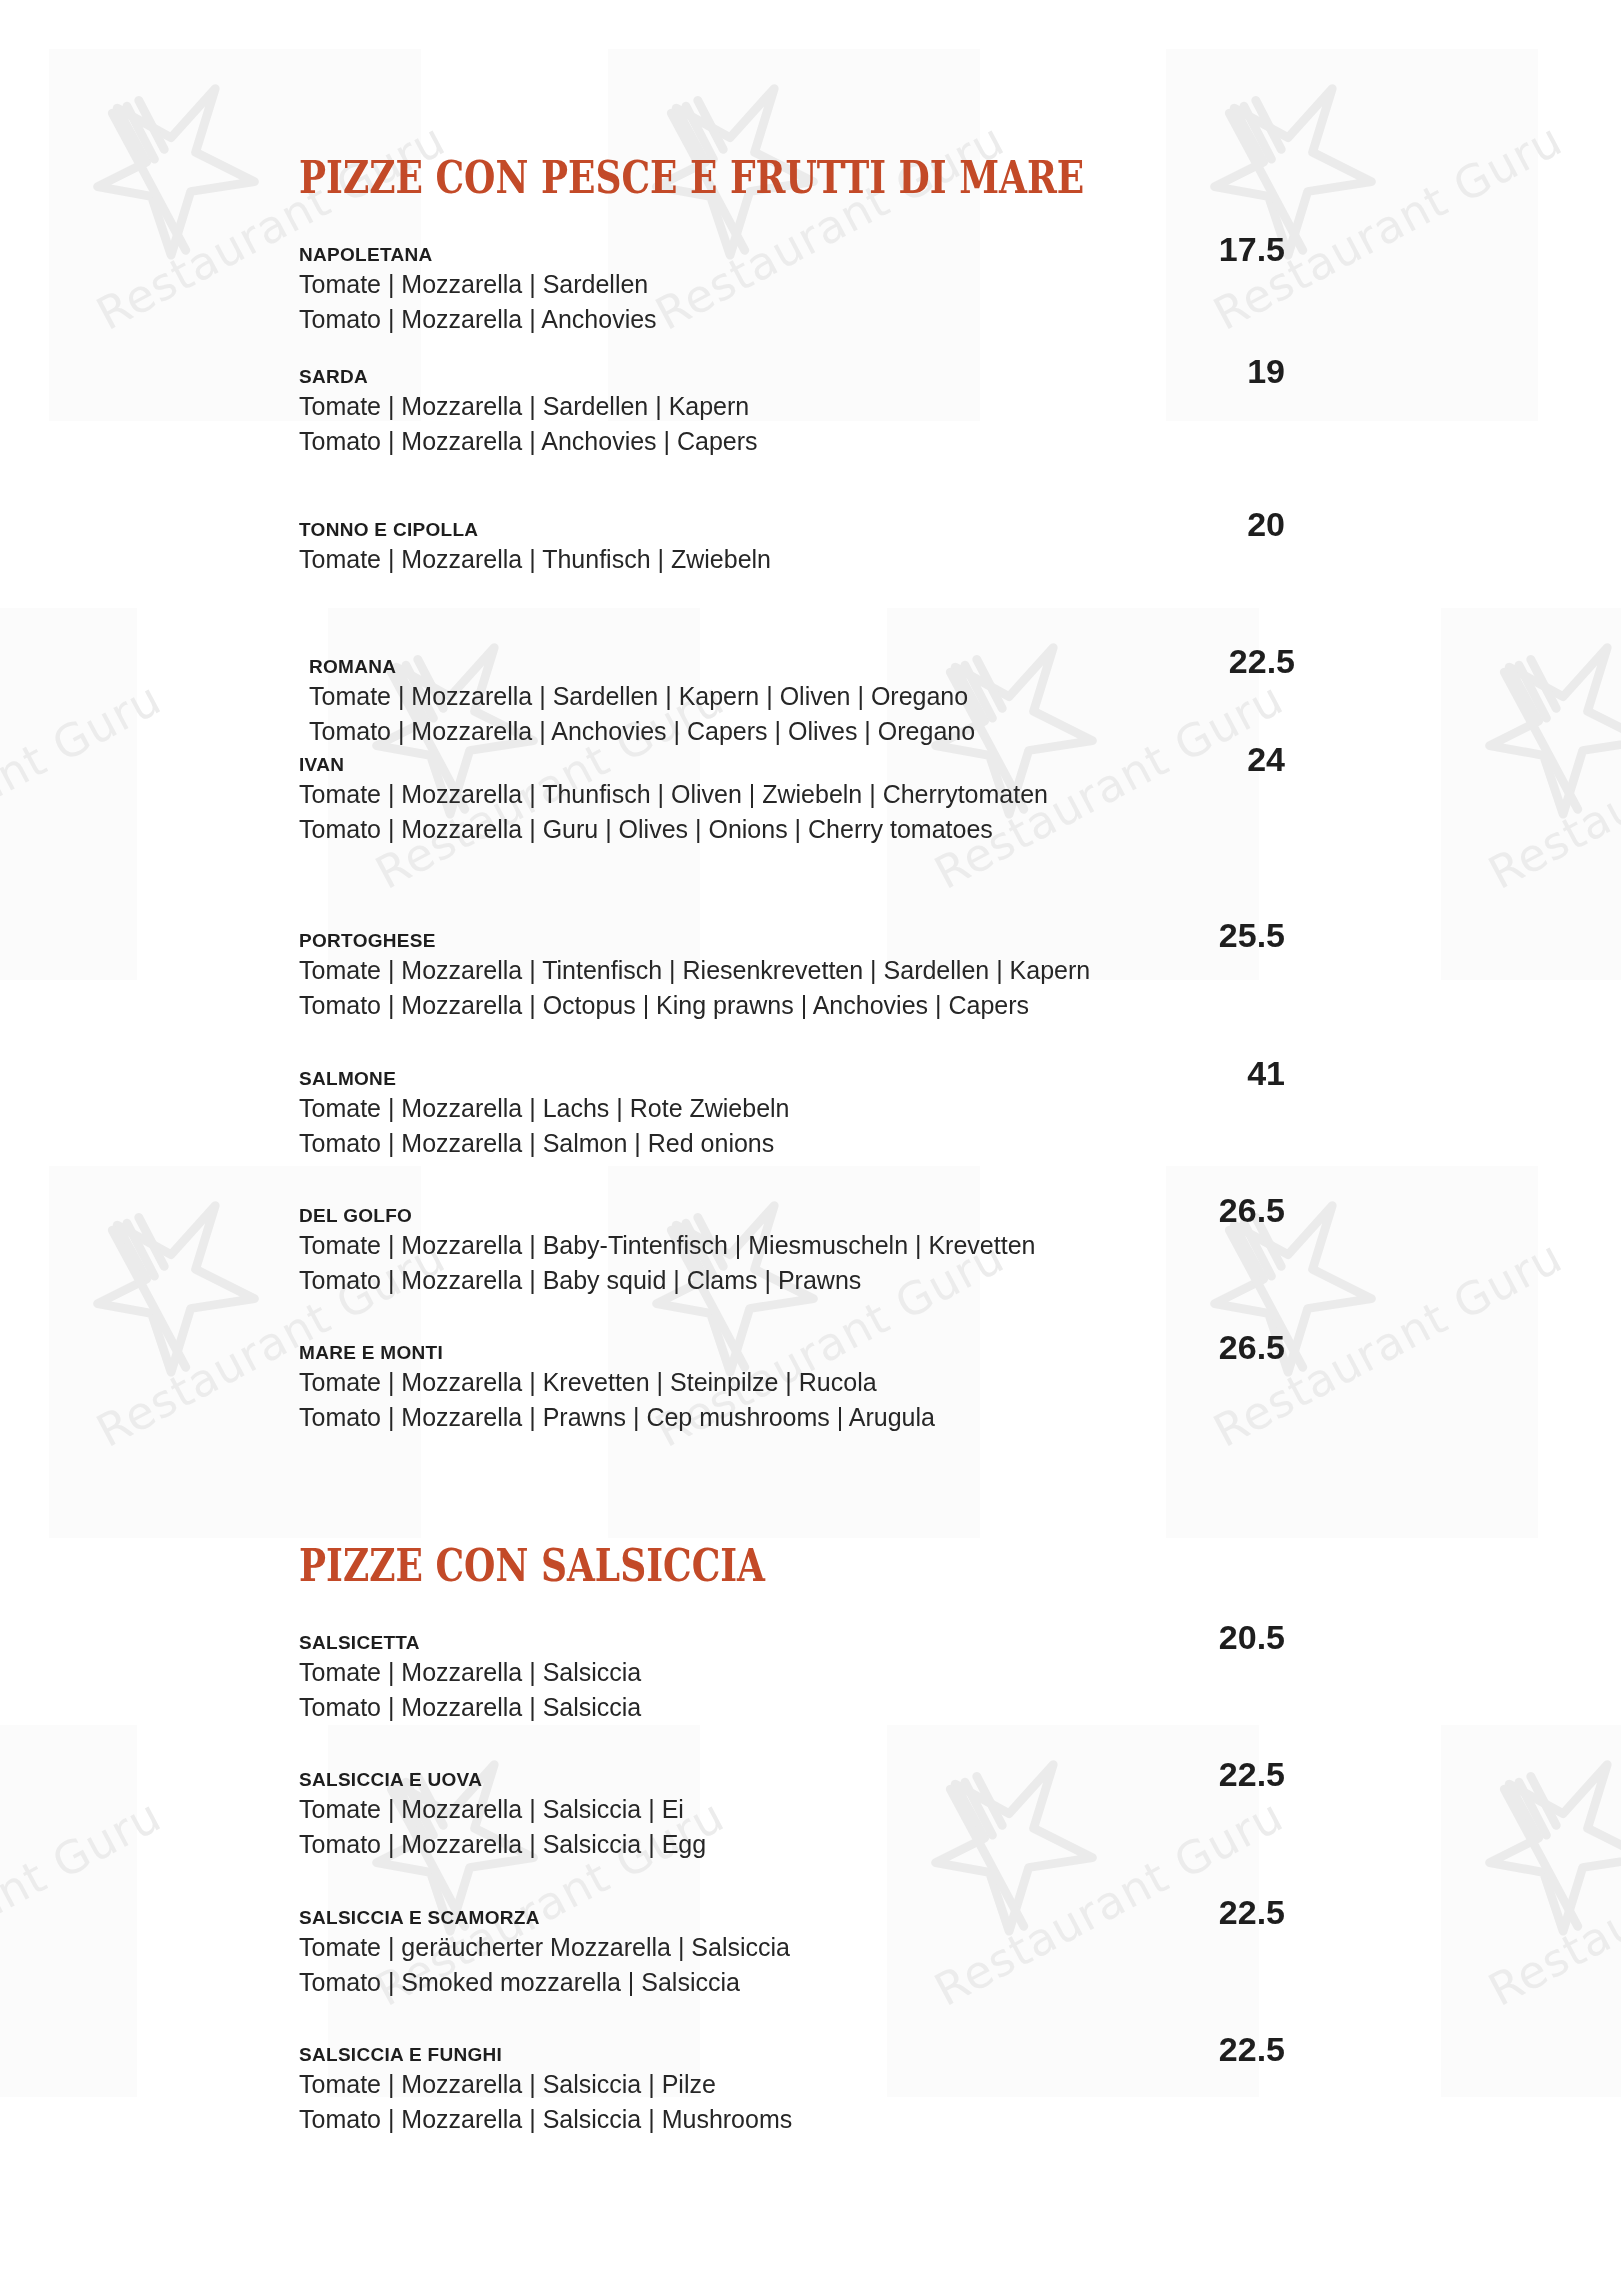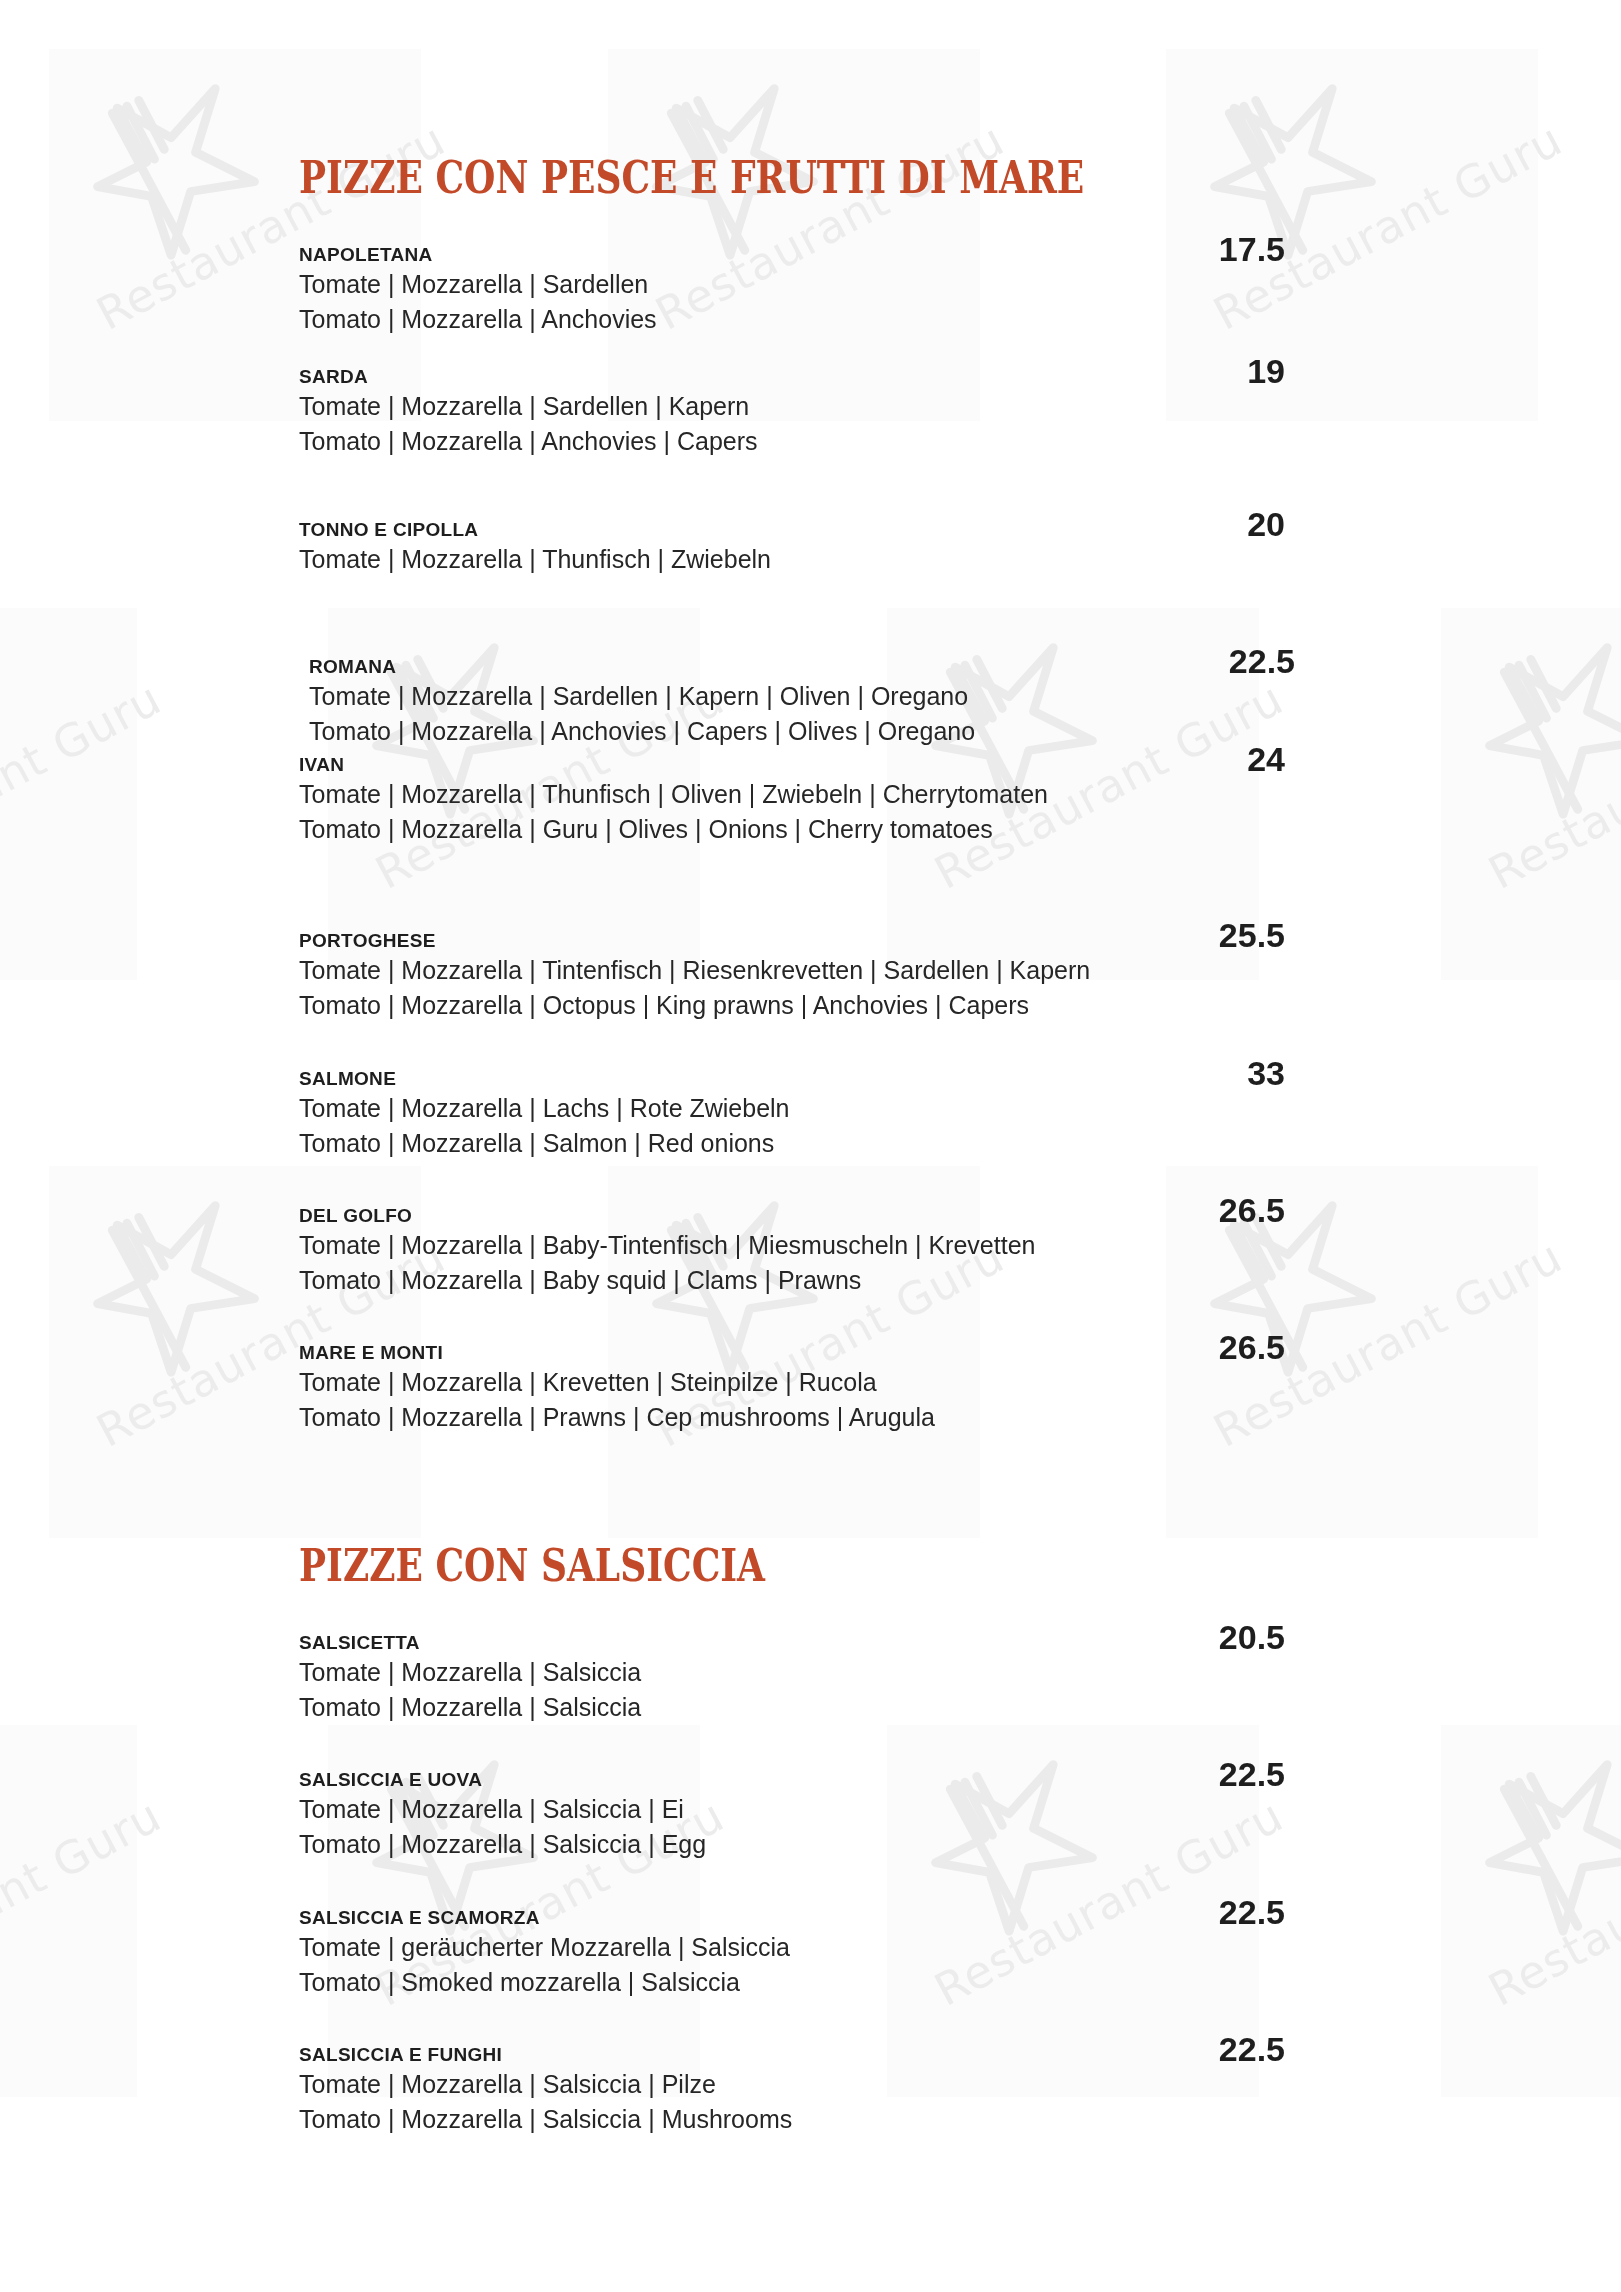--- a/index.html
+++ b/index.html
@@ -284,21 +284,21 @@
       <span class="item-name">PORTOGHESE</span>
       <span class="item-price">25.5</span>
     </div>
     <div class="item-desc">Tomate | Mozzarella | Tintenfisch | Riesenkrevetten | Sardellen | Kapern</div>
     <div class="item-desc">Tomato | Mozzarella | Octopus | King prawns | Anchovies | Capers</div>
   </div>
 
   <div class="item" style="top:1056px;">
     <div class="item-head">
       <span class="item-name">SALMONE</span>
-      <span class="item-price">33</span>
+      <span class="item-price">41</span>
     </div>
     <div class="item-desc">Tomate | Mozzarella | Lachs | Rote Zwiebeln</div>
     <div class="item-desc">Tomato | Mozzarella | Salmon | Red onions</div>
   </div>
 
   <div class="item" style="top:1193px;">
     <div class="item-head">
       <span class="item-name">DEL GOLFO</span>
       <span class="item-price">26.5</span>
     </div>

